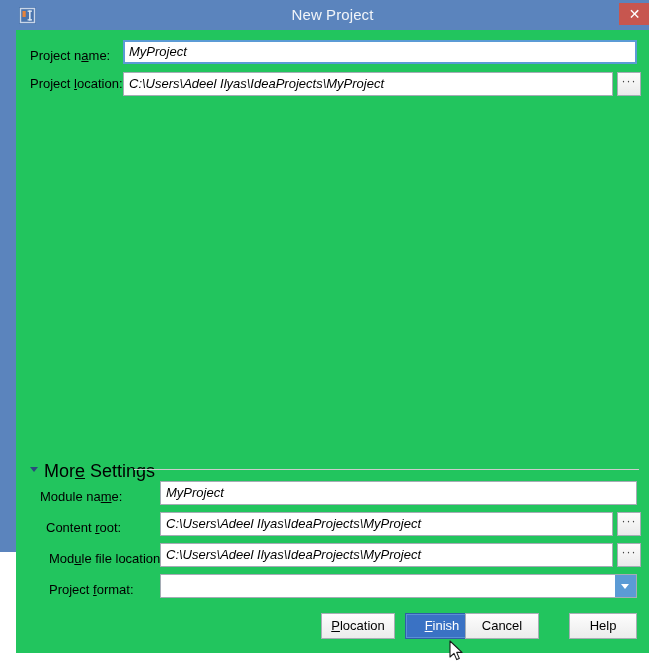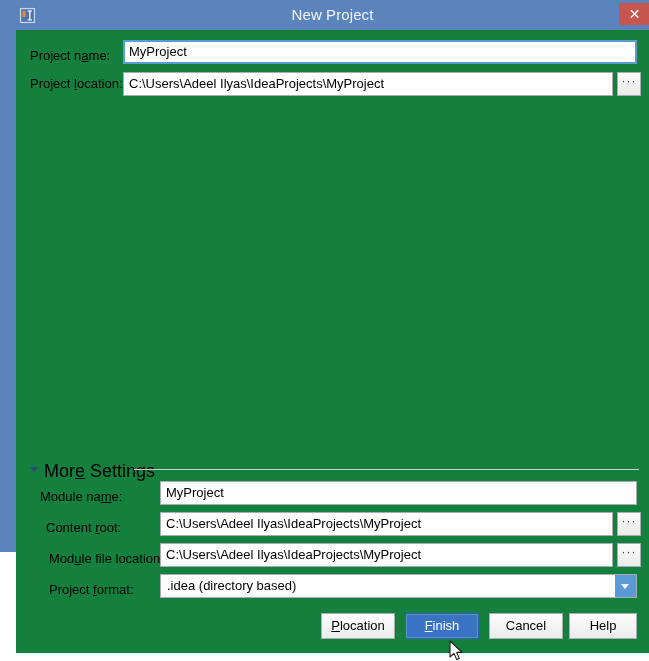--- a/index.html
+++ b/index.html
@@ -70,21 +70,21 @@
     cursor: pointer;
   }
 
   
   #client {
     position: absolute;
     left: 8px;
     top: 30px;
     width: 633px;
     height: 623px;
-    background: #15803d;
+    background: #22c55e;
   }
 
   .row {
     position: absolute;
   }
   .field-label {
     position: absolute;
     font-size: 13px;
     color: #000000;
     white-space: nowrap;
@@ -98,20 +98,21 @@
     background: #ffffff;
     border: 1px solid #a5acb5;
     font-size: 13px;
     color: #000000;
     padding: 0 5px;
     line-height: 22px;
     height: 24px;
     white-space: nowrap;
     overflow: hidden;
     font-family: "Liberation Sans", sans-serif;
+    font-style: italic;
   }
   .text-field.focused {
     border: 2px solid #5b9bd5;
     line-height: 20px;
     padding: 0 4px;
   }
   .browse-btn {
     position: absolute;
     box-sizing: border-box;
     width: 24px;
@@ -291,31 +292,30 @@
       <div class="field-label" style="left:33px; top:521px;"><span>Mod</span><span class="mn">u</span><span>le file location:</span></div>
       <div class="text-field" style="left:144px; top:513px; width:453px;">C:\Users\Adeel Ilyas\IdeaProjects\MyProject</div>
       <div class="browse-btn" style="left:601px; top:513px;">
           <span>···</span>
         </div>
     </div>
 
     <div class="row">
       <div class="field-label" style="left:33px; top:552px;"><span>Project </span><span class="mn">f</span><span>ormat:</span></div>
       <div class="combo" style="left:144px; top:544px; width:477px;">
-        <div class="combo-value">.idea (directory based)</div>
         <div class="combo-arrow-btn">
           <div class="combo-arrow"></div>
         </div>
       </div>
     </div>
 
     <div class="row">
       <div class="dlg-btn" style="left:305px; top:583px; width:74px;"><span></span><span class="mn">P</span><span>location</span></div>
       <div class="dlg-btn default" style="left:389px; top:583px; width:74px;text-align:center;"><span></span><span class="mn">F</span><span>inish</span></div>
-      <div class="dlg-btn" style="left:473px; top:583px; width:74px;"><span>Cancel</span><span class="mn"></span><span></span></div>
+      <div class="dlg-btn" style="left:449px; top:583px; width:74px;"><span>Cancel</span><span class="mn"></span><span></span></div>
       <div class="dlg-btn" style="left:553px; top:583px; width:68px;"><span>Help</span><span class="mn"></span><span></span></div>
     </div>
 
   </div>
 
   <svg id="cursor" viewBox="0 0 16 22">
     <path d="M1,1 L1,17 L5,13.4 L7.7,19.6 L10.3,18.4 L7.7,12.4 L13,12.4 Z" fill="#ffffff" stroke="#1a1a1a" stroke-width="1.1" stroke-linejoin="round"></path>
   </svg>
 
 </div>

